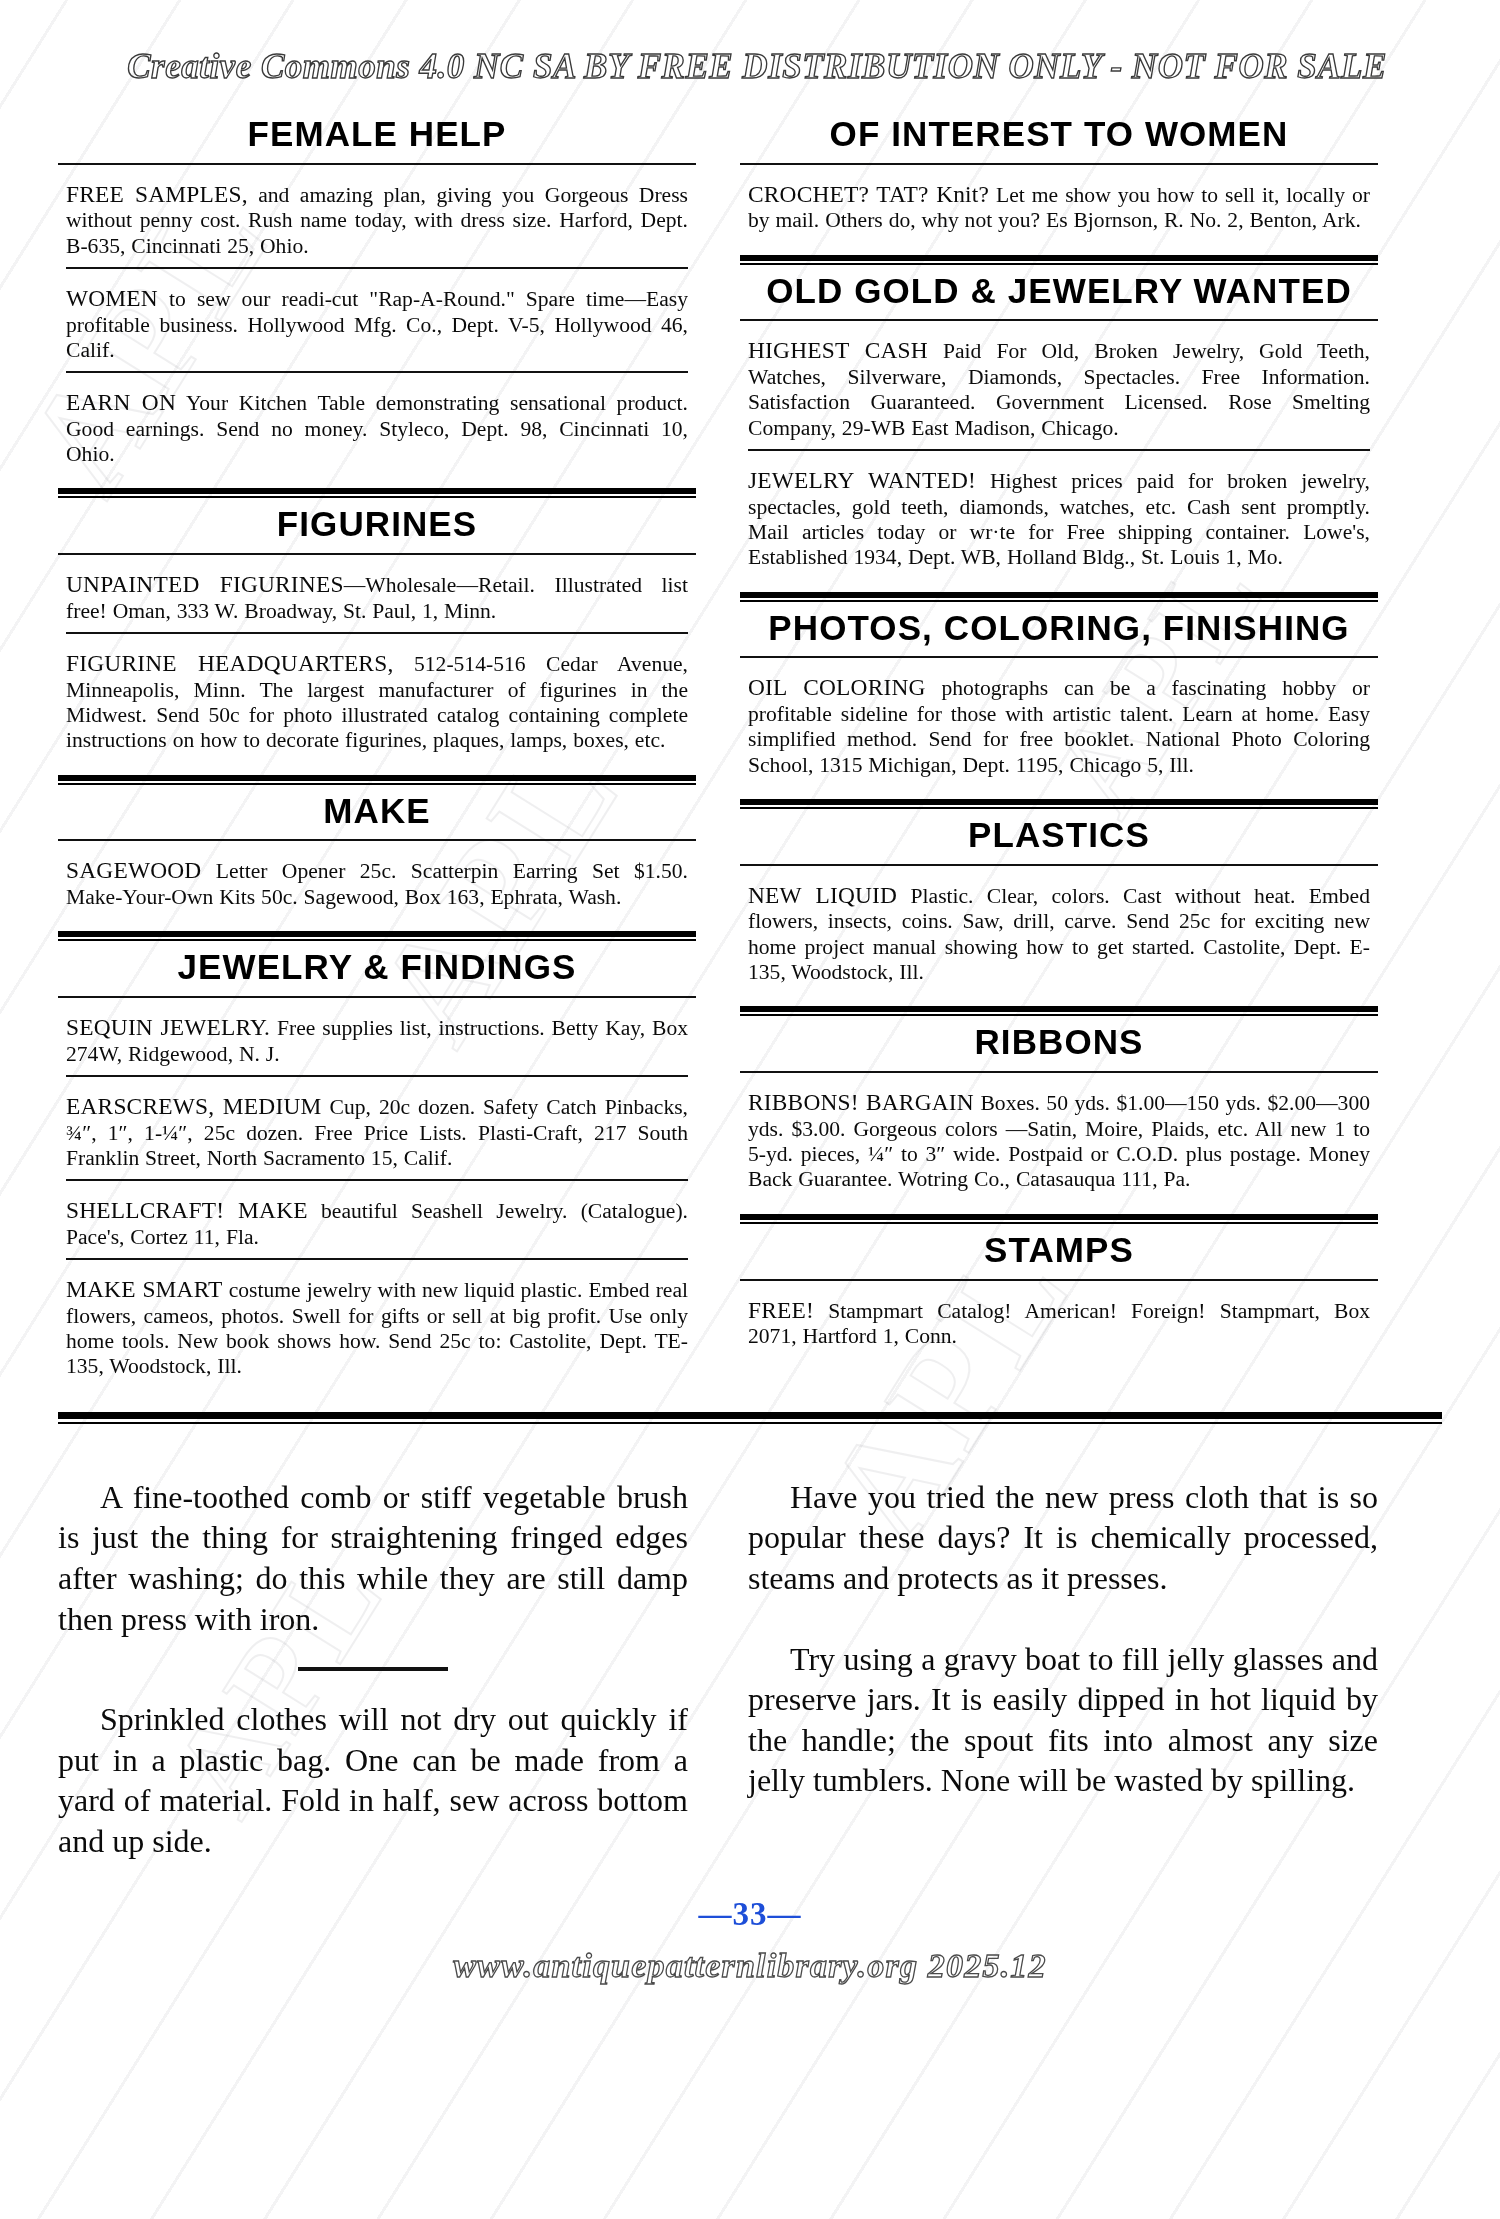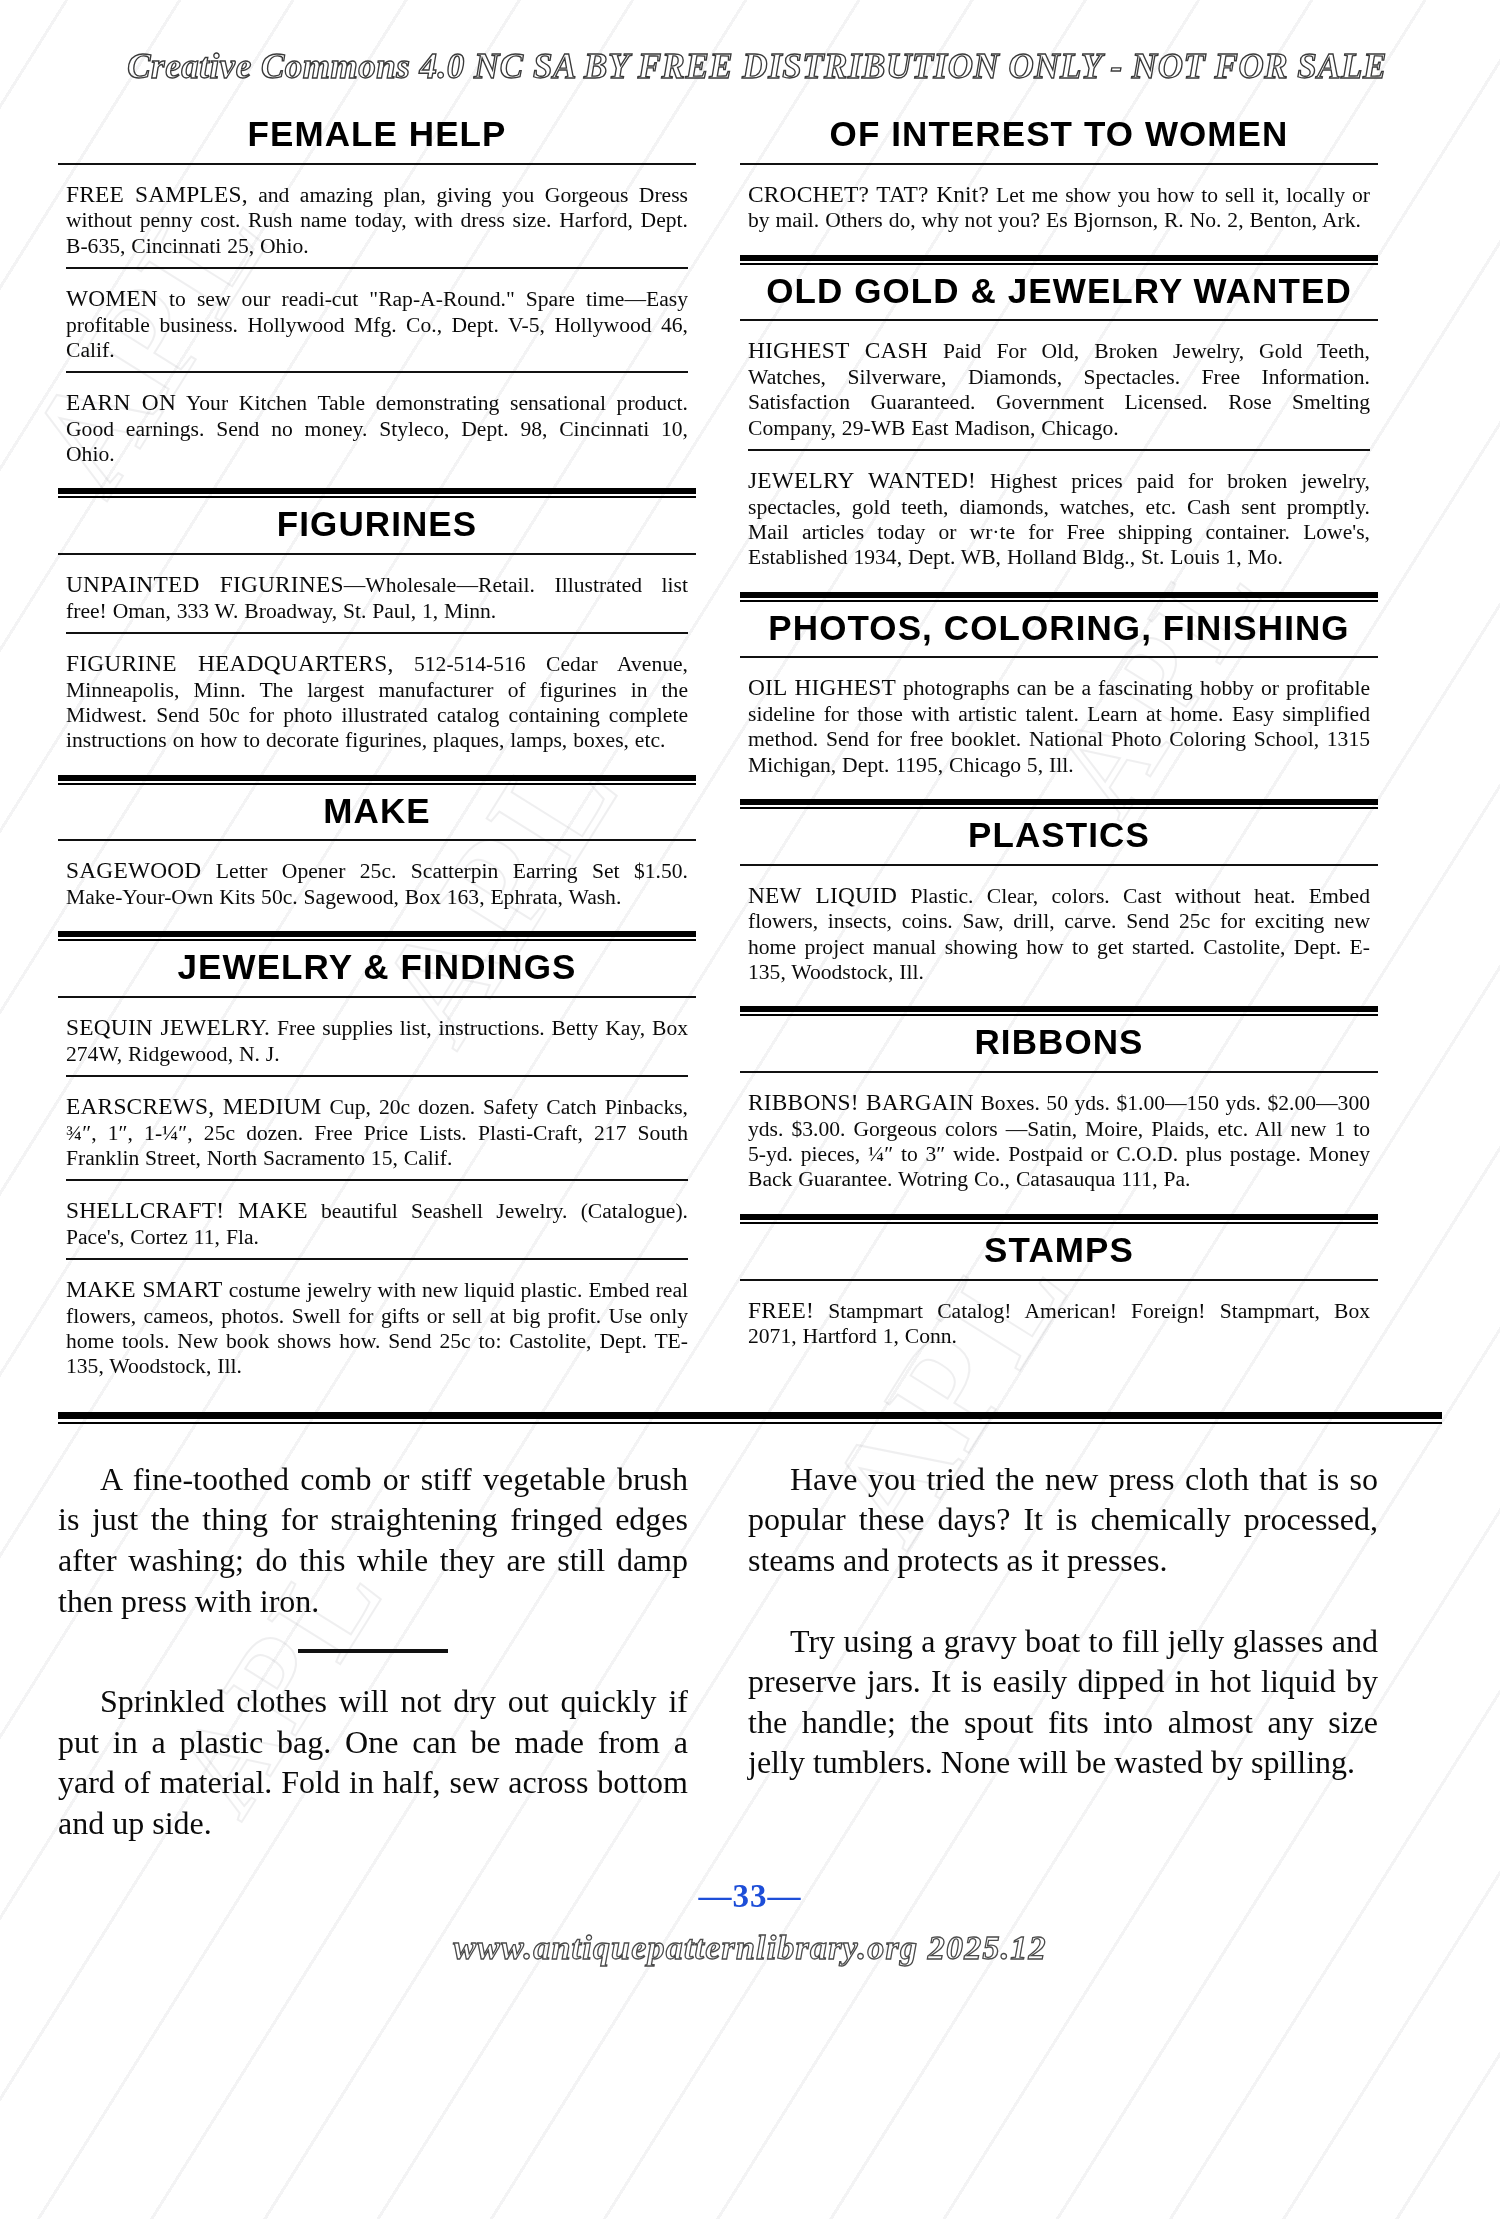--- a/index.html
+++ b/index.html
@@ -148,21 +148,21 @@
     height:10px;
   }
   .big-sep:after{
     content:"";position:absolute;left:0;right:0;top:3px;
     border-top:2px solid #000;
   }
 
   
   .editorial{
     display:flex;
-    margin-top:30px;
+    margin-top:48px;
   }
   .ed-col{
     width:660px;
     box-sizing:border-box;
   }
   .ed-left{ padding-right:30px; }
   .ed-right{ padding-left:30px; }
   .ed-p{
     font-family:"Liberation Serif", serif;
     font-size:32px;
@@ -242,21 +242,21 @@
       <div class="col col-right" id="right-col">
           <div class="sec-head first">OF INTEREST TO WOMEN</div>
           <div class="rule-thin"></div>
           <p class="ad" style="border-bottom: none;"><span class="lead">CROCHET? TAT? Knit?</span><span> Let me show you how to sell it, locally or by mail. Others do, why not you? Es Bjornson, R. No. 2, Benton, Ark.</span></p>
           <div class="sec-head pre-rule">OLD GOLD &amp; JEWELRY WANTED</div>
           <div class="rule-thin"></div>
           <p class="ad"><span class="lead">HIGHEST CASH</span><span> Paid For Old, Broken Jewelry, Gold Teeth, Watches, Silverware, Diamonds, Spectacles. Free Information. Satisfaction Guaranteed. Government Licensed. Rose Smelting Company, 29-WB East Madison, Chicago.</span></p>
           <p class="ad" style="border-bottom: none;"><span class="lead">JEWELRY WANTED!</span><span> Highest prices paid for broken jewelry, spectacles, gold teeth, diamonds, watches, etc. Cash sent promptly. Mail articles today or wr·te for Free shipping container. Lowe's, Established 1934, Dept. WB, Holland Bldg., St. Louis 1, Mo.</span></p>
           <div class="sec-head pre-rule">PHOTOS, COLORING, FINISHING</div>
           <div class="rule-thin"></div>
-          <p class="ad" style="border-bottom: none;"><span class="lead">OIL HIGHEST</span><span> photographs can be a fascinating hobby or profitable sideline for those with artistic talent. Learn at home. Easy simplified method. Send for free booklet. National Photo Coloring School, 1315 Michigan, Dept. 1195, Chicago 5, Ill.</span></p>
+          <p class="ad" style="border-bottom: none;"><span class="lead">OIL COLORING</span><span> photographs can be a fascinating hobby or profitable sideline for those with artistic talent. Learn at home. Easy simplified method. Send for free booklet. National Photo Coloring School, 1315 Michigan, Dept. 1195, Chicago 5, Ill.</span></p>
           <div class="sec-head pre-rule">PLASTICS</div>
           <div class="rule-thin"></div>
           <p class="ad" style="border-bottom: none;"><span class="lead">NEW LIQUID</span><span> Plastic. Clear, colors. Cast without heat. Embed flowers, insects, coins. Saw, drill, carve. Send 25c for exciting new home project manual showing how to get started. Castolite, Dept. E-135, Woodstock, Ill.</span></p>
           <div class="sec-head pre-rule">RIBBONS</div>
           <div class="rule-thin"></div>
           <p class="ad" style="border-bottom: none;"><span class="lead">RIBBONS! BARGAIN</span><span> Boxes. 50 yds. $1.00—150 yds. $2.00—300 yds. $3.00. Gorgeous colors —Satin, Moire, Plaids, etc. All new 1 to 5-yd. pieces, ¼″ to 3″ wide. Postpaid or C.O.D. plus postage. Money Back Guarantee. Wotring Co., Catasauqua 111, Pa.</span></p>
           <div class="sec-head pre-rule">STAMPS</div>
           <div class="rule-thin"></div>
           <p class="ad" style="border-bottom: none;"><span class="lead">FREE!</span><span> Stampmart Catalog! American! Foreign! Stampmart, Box 2071, Hartford 1, Conn.</span></p>
         </div>

